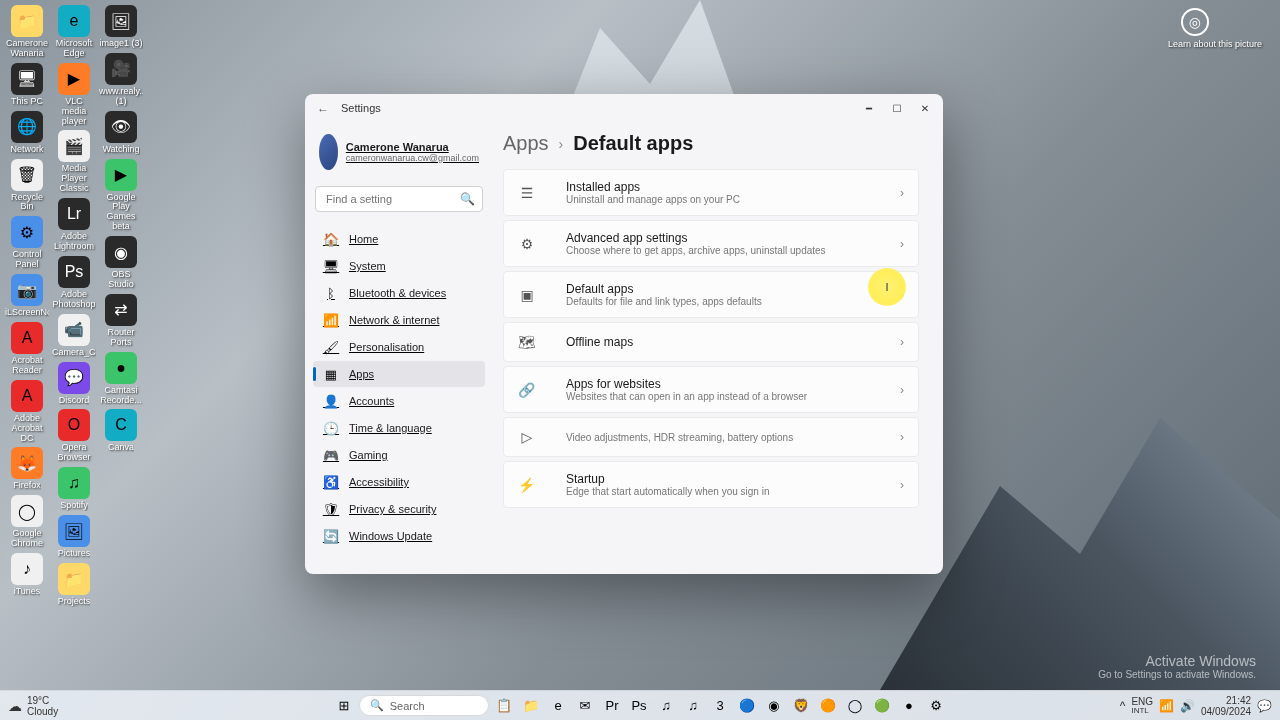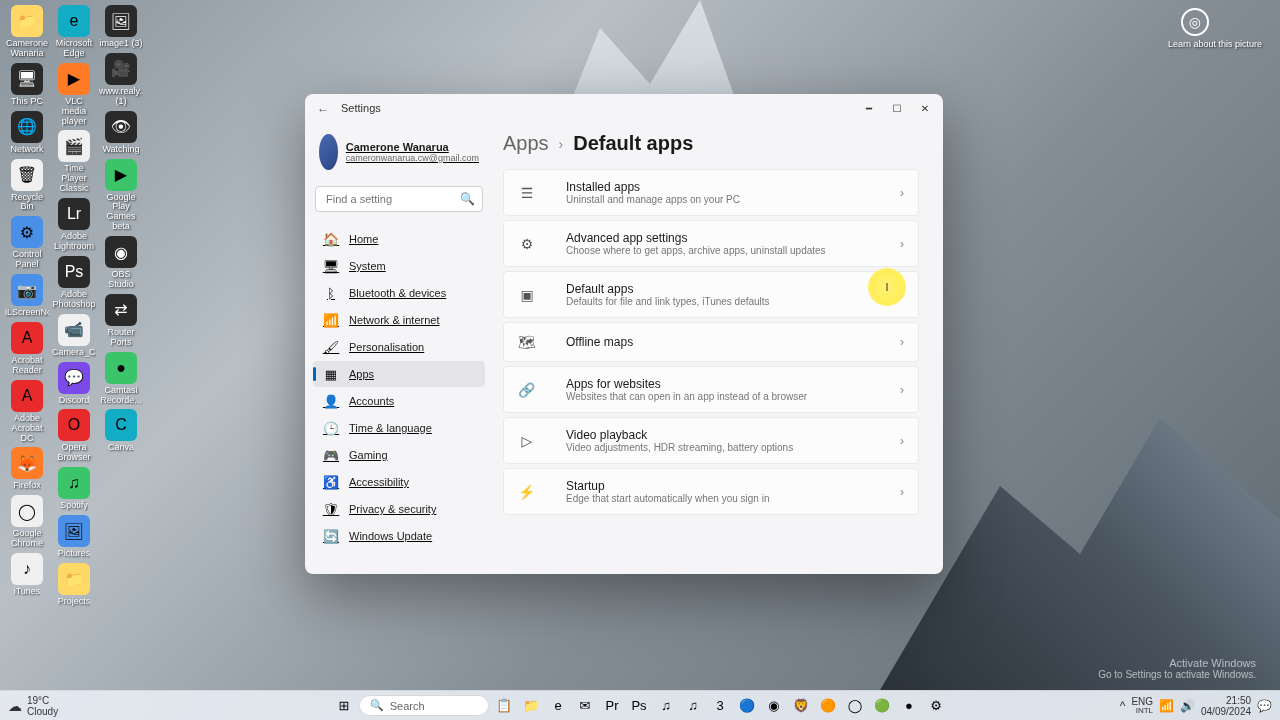--- a/index.html
+++ b/index.html
@@ -67,21 +67,21 @@
 .weather .wico { font-size: 14px; }
 .weather .wtxt { line-height: 1.1; }
 .tb-center { position: absolute; left: 50%; transform: translateX(-50%); display: flex; align-items: center; gap: 3px; }
 .tb-icon { width: 24px; height: 24px; border-radius: 4px; display: flex; align-items: center; justify-content: center; font-size: 13px; cursor: pointer; }
 .tb-search { display: flex; align-items: center; gap: 6px; background: #fff; border: 1px solid #d8d8d8; border-radius: 14px; padding: 3px 10px; font-size: 11px; color: #666; width: 130px; }
 .tb-right { margin-left: auto; display: flex; align-items: center; gap: 6px; font-size: 10px; color: #333; }
 .tb-right .tray-icon { font-size: 12px; cursor: pointer; }
 .tb-right .clock { text-align: right; line-height: 1.1; }
 
 .activate { position: absolute; right: 24px; bottom: 40px; text-align: right; color: rgba(255,255,255,0.6); }
-.activate .a1 { font-size: 11px; }
+.activate .a1 { font-size: 14px; }
 .activate .a2 { font-size: 10px; margin-left: 48px; }
 
 
 .c-folder { background: #ffd868; }
 .c-blue { background: #4a8fe8; }
 .c-dark { background: #2a2a2a; color: #fff; }
 .c-orange { background: #ff7b26; }
 .c-red { background: #e82a2a; }
 .c-green { background: #3bc46a; }
 .c-purple { background: #7b4ae8; }
@@ -147,21 +147,21 @@
       <div class="desktop-icon">
         <div class="ico c-teal">e</div>
         <div class="label">Microsoft Edge</div>
       </div>
       <div class="desktop-icon">
         <div class="ico c-orange">▶</div>
         <div class="label">VLC media player</div>
       </div>
       <div class="desktop-icon">
         <div class="ico c-white">🎬</div>
-        <div class="label">Time Player Classic</div>
+        <div class="label">Media Player Classic</div>
       </div>
       <div class="desktop-icon">
         <div class="ico c-dark">Lr</div>
         <div class="label">Adobe Lightroom</div>
       </div>
       <div class="desktop-icon">
         <div class="ico c-dark">Ps</div>
         <div class="label">Adobe Photoshop</div>
       </div>
       <div class="desktop-icon">
@@ -323,21 +323,21 @@
             <div class="ctext">
               <div class="ctitle">Advanced app settings</div>
               <div class="cdesc">Choose where to get apps, archive apps, uninstall updates</div>
             </div>
             <div class="chev">›</div>
           </div>
           <div class="card">
             <div class="cico">▣</div>
             <div class="ctext">
               <div class="ctitle">Default apps</div>
-              <div class="cdesc">Defaults for file and link types, iTunes defaults</div>
+              <div class="cdesc">Defaults for file and link types, apps defaults</div>
             </div>
             <div class="chev">›</div>
           </div>
           <div class="card">
             <div class="cico">🗺</div>
             <div class="ctext">
               <div class="ctitle">Offline maps</div>
             </div>
             <div class="chev">›</div>
           </div>
@@ -345,21 +345,20 @@
             <div class="cico">🔗</div>
             <div class="ctext">
               <div class="ctitle">Apps for websites</div>
               <div class="cdesc">Websites that can open in an app instead of a browser</div>
             </div>
             <div class="chev">›</div>
           </div>
           <div class="card">
             <div class="cico">▷</div>
             <div class="ctext">
-              <div class="ctitle">Video playback</div>
               <div class="cdesc">Video adjustments, HDR streaming, battery options</div>
             </div>
             <div class="chev">›</div>
           </div>
           <div class="card">
             <div class="cico">⚡</div>
             <div class="ctext">
               <div class="ctitle">Startup</div>
               <div class="cdesc">Edge that start automatically when you sign in</div>
             </div>
@@ -406,25 +405,25 @@
       <div class="tb-icon">◉</div>
       <div class="tb-icon">🦁</div>
       <div class="tb-icon">🟠</div>
       <div class="tb-icon">◯</div>
       <div class="tb-icon">🟢</div>
       <div class="tb-icon">●</div>
       <div class="tb-icon">⚙</div>
     </div>
   <div class="tb-right">
     <span class="tray-icon">^</span>
-    <div style="text-align:right; line-height:1.1">
+    <div style="text-align:left; line-height:1.1">
       <div>ENG</div>
       <div style="font-size:8px">INTL</div>
     </div>
     <span class="tray-icon">📶</span>
     <span class="tray-icon">🔊</span>
     <div class="clock">
-      <div>21:50</div>
+      <div>21:42</div>
       <div>04/09/2024</div>
     </div>
     <span class="tray-icon">💬</span>
   </div>
 </div>
 
 </body></html>

